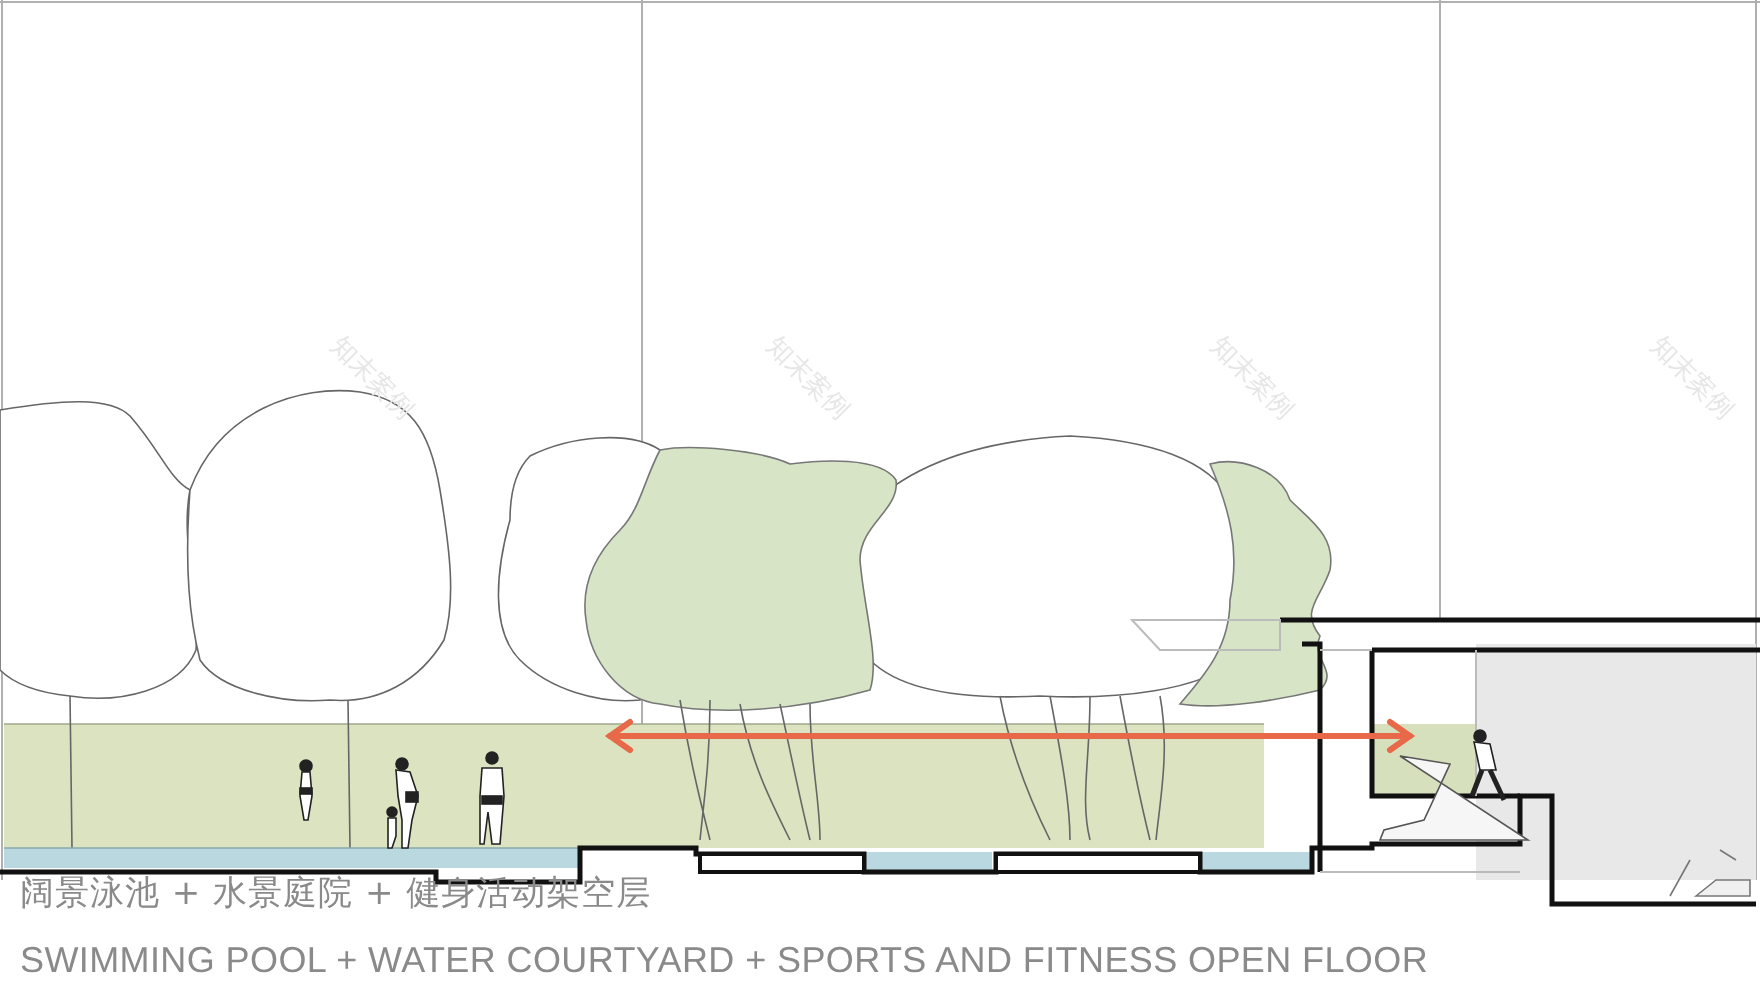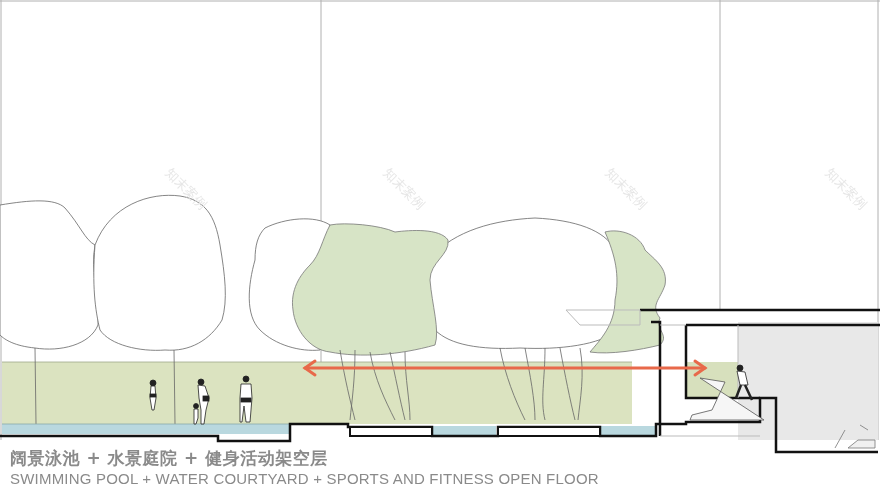--- a/index.html
+++ b/index.html
@@ -1,20 +1,20 @@
 <!DOCTYPE html>
 <html><head>
 <meta charset="utf-8">
 <style>
   html,body{margin:0;padding:0;background:#fff;}
   #stage{position:relative;width:880px;height:495px;overflow:hidden;background:#fff;font-family:"Liberation Sans",sans-serif;}
   svg{position:absolute;left:0;top:0;}
   .caption{position:absolute;left:10px;color:#8a8a8a;white-space:nowrap;}
-  .cap-cn{top:447px;font-size:17px;letter-spacing:0.5px;font-family:"DejaVu Sans",sans-serif;font-weight:bold;}
-  .cap-en{top:470px;font-size:15px;letter-spacing:0.2px;}
+  .cap-cn{top:435px;font-size:17px;letter-spacing:0.5px;font-family:"DejaVu Sans",sans-serif;}
+  .cap-en{top:470px;font-size:18px;letter-spacing:0.2px;}
   .watermark{position:absolute;color:#e6e6e6;font-size:13px;transform:rotate(45deg);font-family:"DejaVu Sans",sans-serif;}
 </style>
 </head>
 <body>
 
 <div id="stage">
   <svg width="880" height="495" viewBox="0 0 880 495">
 
     <g stroke="#b0b0b0" stroke-width="1" fill="none">
       <line x1="0" y1="1" x2="880" y2="1"></line>

